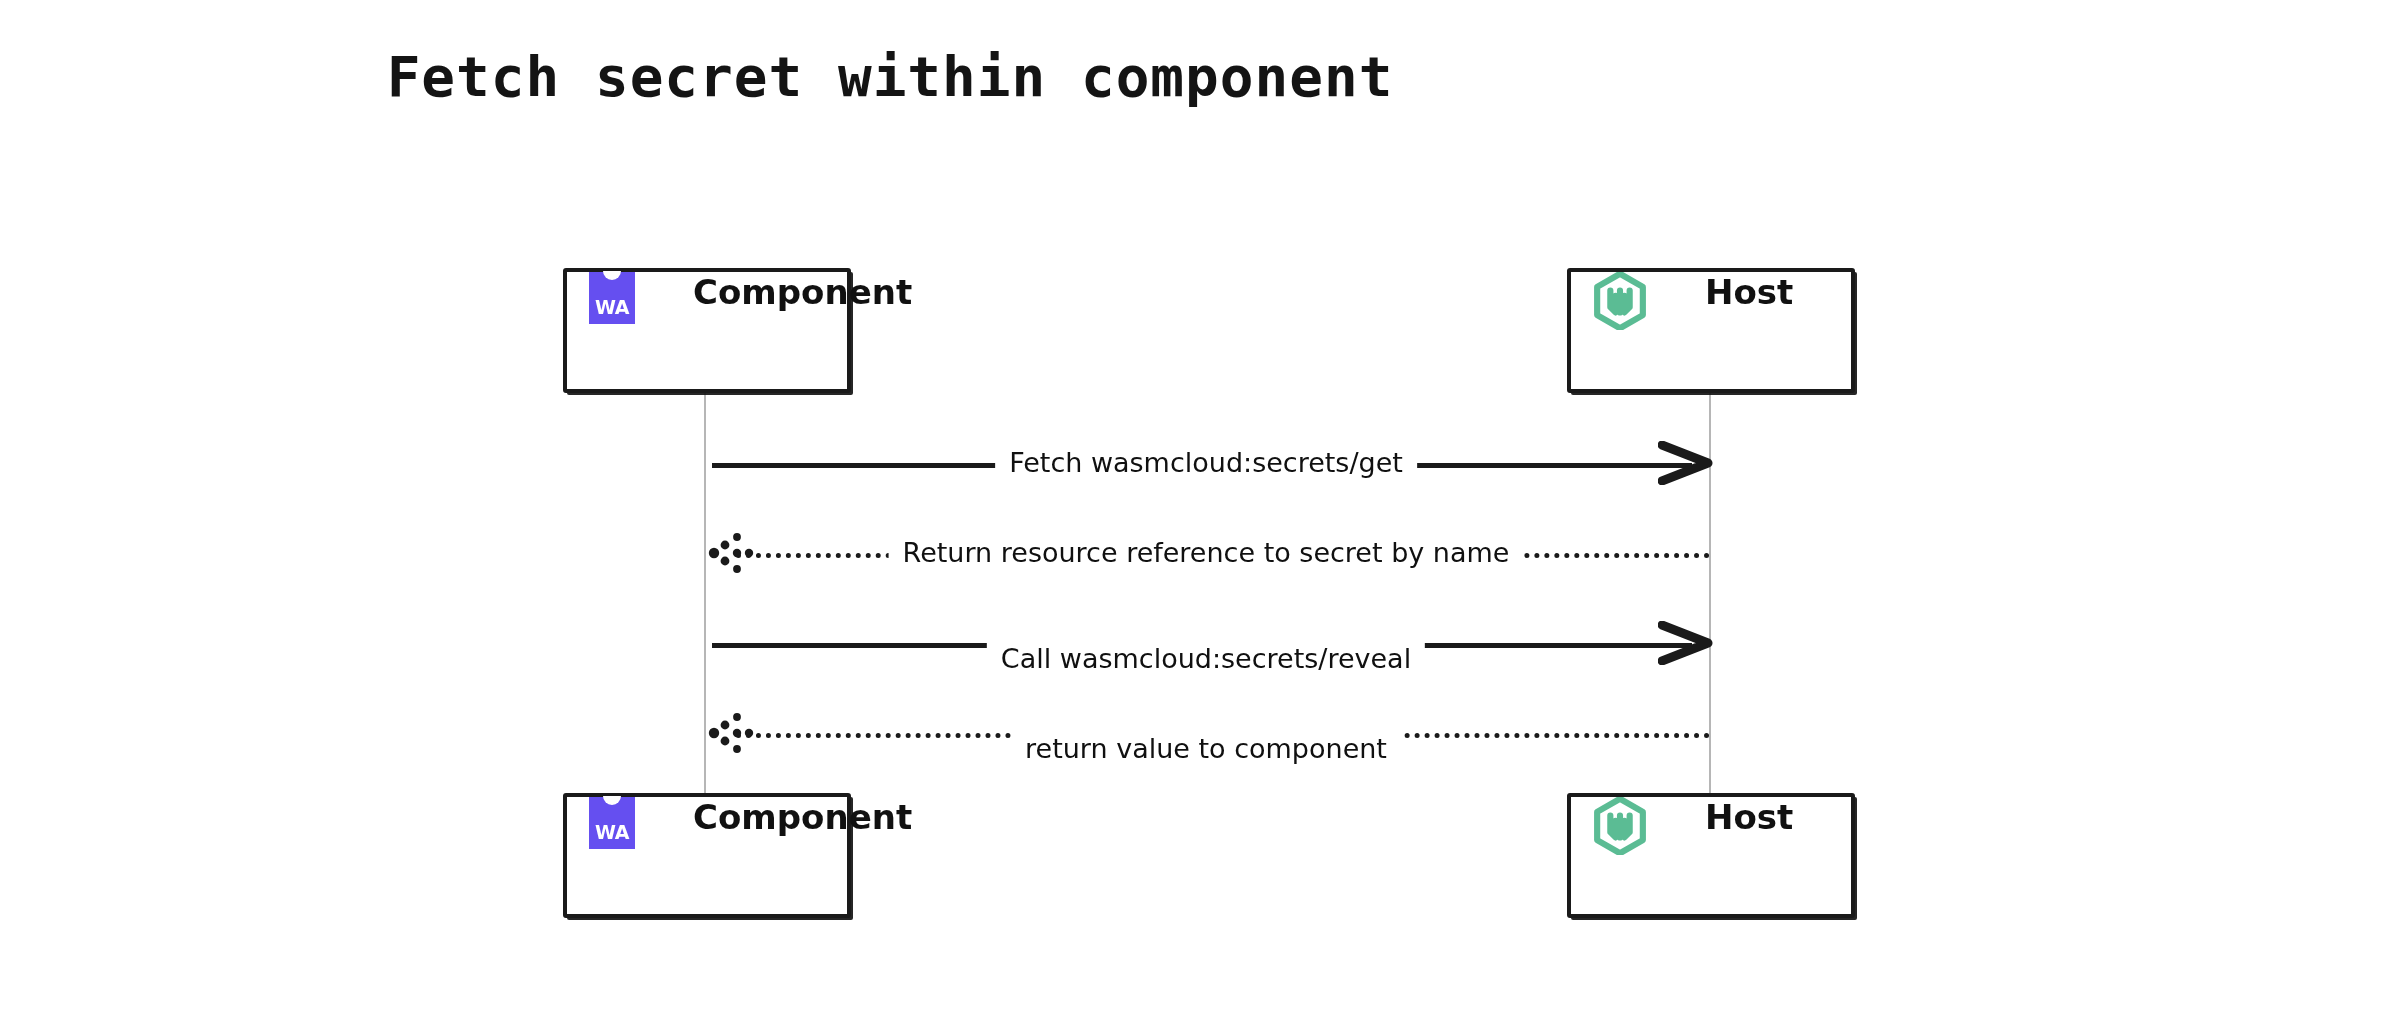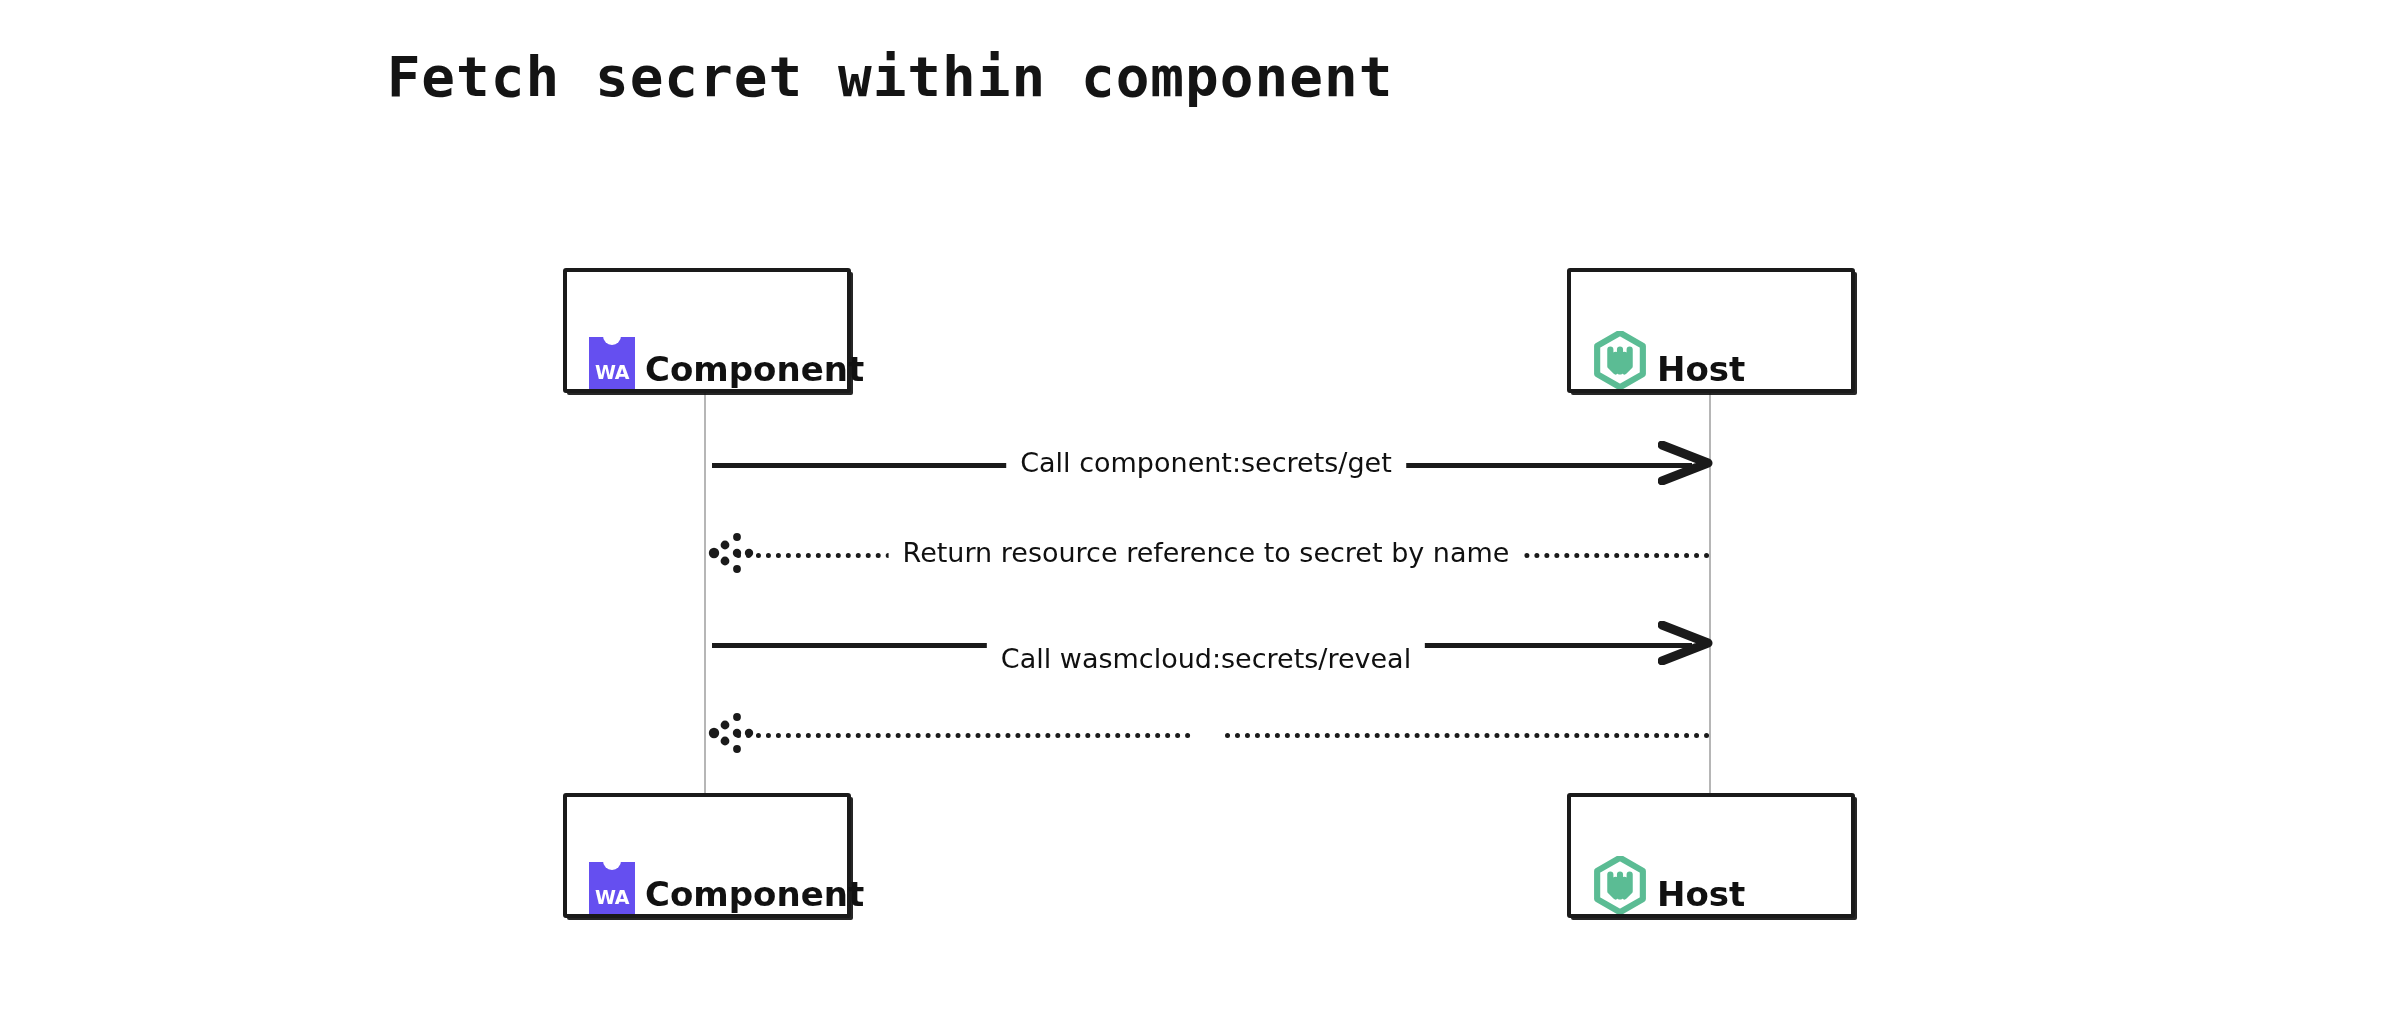--- a/index.html
+++ b/index.html
@@ -44,23 +44,24 @@
   }
 
   
   .participant {
     position: absolute;
     box-sizing: border-box;
     background: #ffffff;
     border: 4px solid #1a1a1a;
     border-radius: 3px;
     display: flex;
-    align-items: flex-end;
+    align-items: flex-start;
     padding-left: 22px;
     box-shadow: 3px 3px 0 -1px rgba(20,20,20,0.92);
+    gap: 48px;
   }
   .participant .p-label {
     font-family: "DejaVu Sans", sans-serif;
     font-size: 34px;
     font-weight: 600;
     color: #111111;
     margin-left: 10px;
     white-space: nowrap;
   }
 
@@ -160,21 +161,21 @@
       <path d="M19 21 L19 40 L25 46 L25 27 M30 21 L30 46 M41 21 L41 40 L35 46 L35 27" fill="none" stroke="#5bbc94" stroke-width="7" stroke-linejoin="round" stroke-linecap="round"></path>
     </svg>
     <span class="p-label">Host</span>
   </div>
 
   <div class="message" style="left:712px; top:463px; width:998px;">
     <div class="msg-line" style="width:980px;"></div>
     <svg class="arrowhead" style="left:946px;" width="56" height="44" viewBox="0 0 56 44">
       <path d="M4 4 L50 22 L4 40" fill="none" stroke="#1a1a1a" stroke-width="9" stroke-linecap="round" stroke-linejoin="round"></path>
     </svg>
-    <div class="msg-label" style="left:494px; top:0px;">Call component:secrets/get</div>
+    <div class="msg-label" style="left:494px; top:0px;">Fetch wasmcloud:secrets/get</div>
   </div>
 
   <div class="message" style="left:712px; top:553px; width:998px;">
     <div class="msg-line dotted" style="left:24px; width:974px;"></div>
     <svg class="arrowhead" style="left:-4px;" width="56" height="48" viewBox="0 0 56 48">
       <g fill="#1a1a1a">
         <circle cx="6" cy="24" r="5.2"></circle>
         <circle cx="17" cy="16" r="4.4"></circle>
         <circle cx="17" cy="32" r="4.4"></circle>
         <circle cx="29" cy="8" r="3.9"></circle>
@@ -202,20 +203,21 @@
         <circle cx="17" cy="16" r="4.4"></circle>
         <circle cx="17" cy="32" r="4.4"></circle>
         <circle cx="29" cy="8" r="3.9"></circle>
         <circle cx="29" cy="40" r="3.9"></circle>
         <circle cx="29" cy="24" r="4.2"></circle>
         <circle cx="41" cy="24" r="4.2"></circle>
       </g>
     </svg>
     <div class="msg-label" style="left:494px; top:0px;">
       <br>
+      <span>return value to component</span>
     </div>
   </div>
 
   <div class="participant" style="left:563px; top:793px; width:288px; height:125px;">
     <span class="wa-logo">
       <span class="notch"></span>
       <span class="wa-text">WA</span>
     </span>
     <span class="p-label">Component</span>
   </div>

